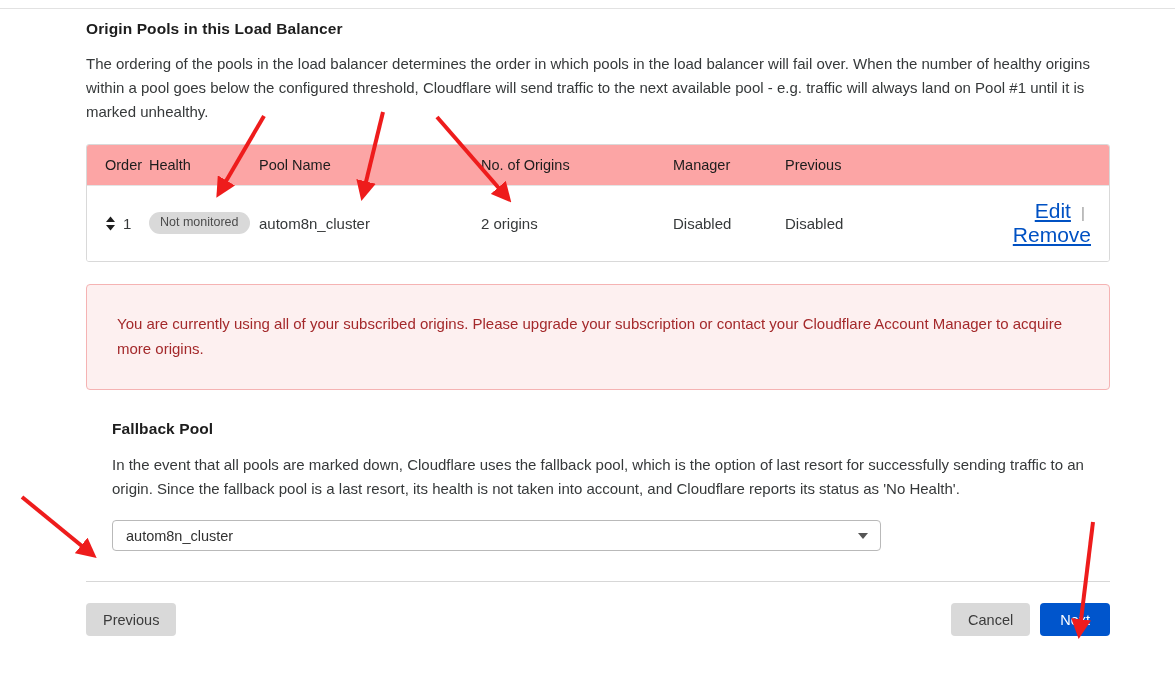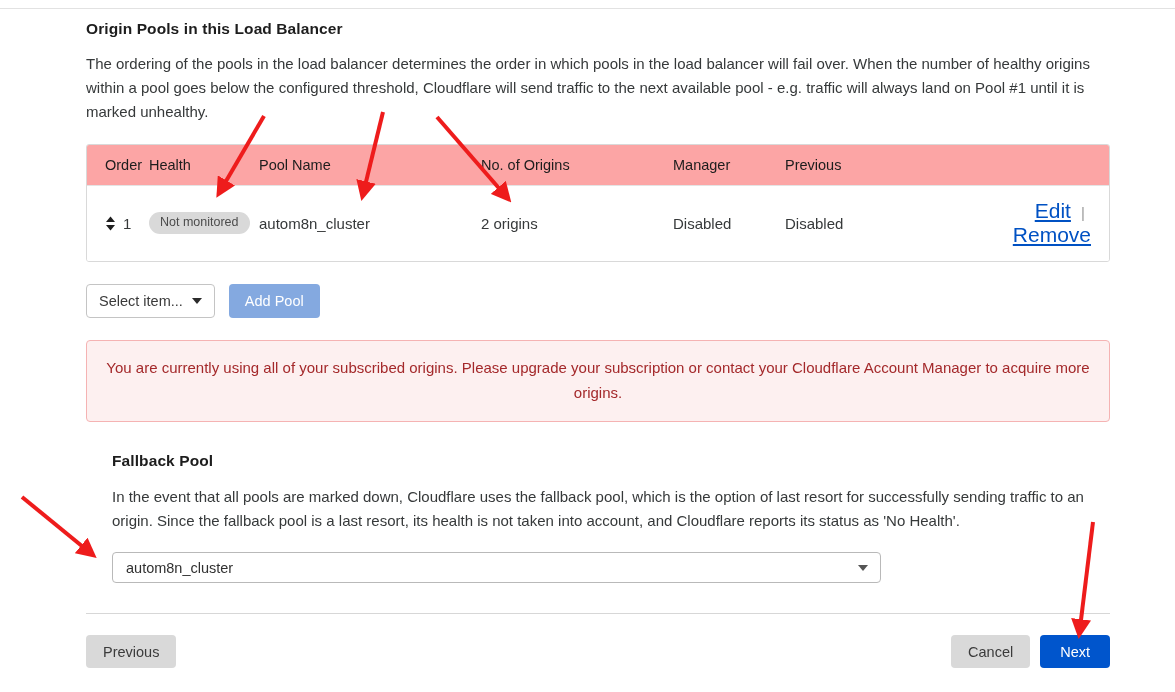--- a/index.html
+++ b/index.html
@@ -162,25 +162,24 @@
   
   .warning-box {
     margin-top: 22px;
     width: 1024px;
     background: #fdf0f0;
     border: 1px solid #f5b3b3;
     border-radius: 4px;
     padding: 14px 18px 16px 18px;
   }
   .warning-box p {
-    margin: 0;
+    margin: 12px;
     color: #a4292b;
     font-size: 15px;
     line-height: 25px;
-    text-align: center;
   }
 
   
   .fallback-wrap { margin-top: 30px; margin-left: 26px; }
   .fallback-wrap h2.section-title { margin-bottom: 15px; }
   .fallback-desc { max-width: 800px; }
   .fallback-select {
     margin-top: 19px;
     width: 769px;
     height: 31px;
@@ -284,27 +283,20 @@
             <td class="col-actions">
               <a class="rowlink" href="#">Edit</a>
               <span class="row-sep">|</span>
               <a class="rowlink" href="#">Remove</a>
             </td>
           </tr>
         </tbody>
       </table>
     </div>
 
-    <div class="controls-row">
-      <div class="select-item">
-        <span>Select item...</span>
-        <span class="caret-down"></span>
-      </div>
-      <button class="btn-add-pool">Add Pool</button>
-    </div>
 
     <div class="warning-box">
       <p>You are currently using all of your subscribed origins. Please upgrade your subscription or contact your Cloudflare Account Manager to acquire more origins.</p>
     </div>
 
     <div class="fallback-wrap">
       <h2 class="section-title">Fallback Pool</h2>
       <p class="section-desc fallback-desc">In the event that all pools are marked down, Cloudflare uses the fallback pool, which is the option of last resort for successfully sending traffic to an origin. Since the fallback pool is a last resort, its health is not taken into account, and Cloudflare reports its status as 'No Health'.</p>
 
       <div class="fallback-select">

